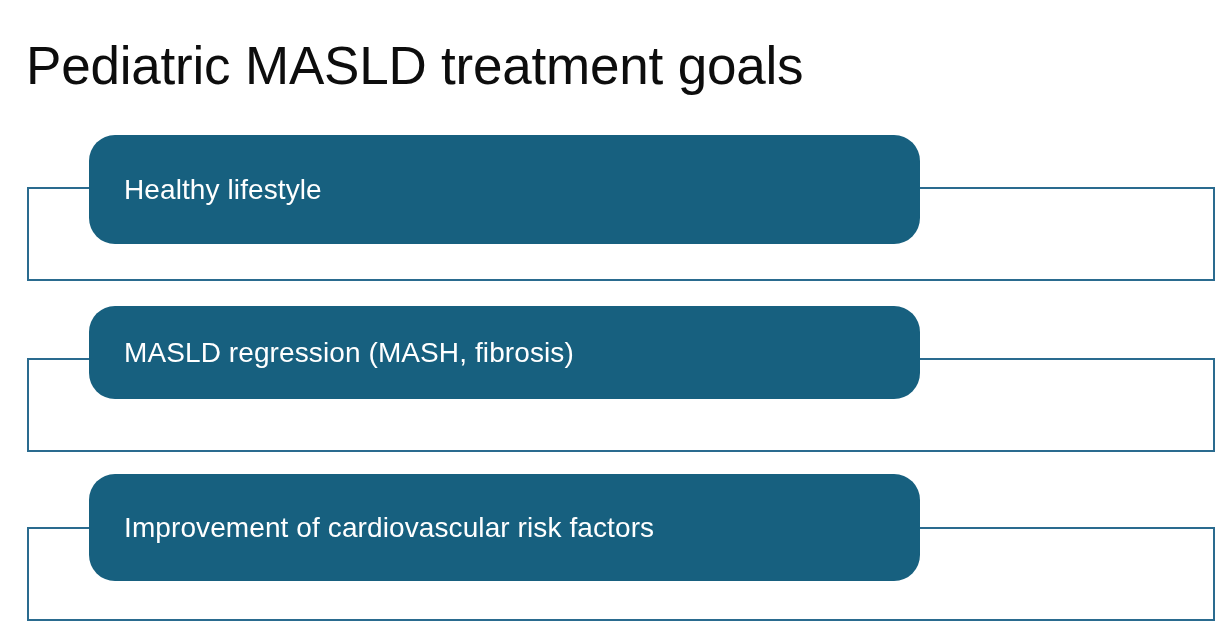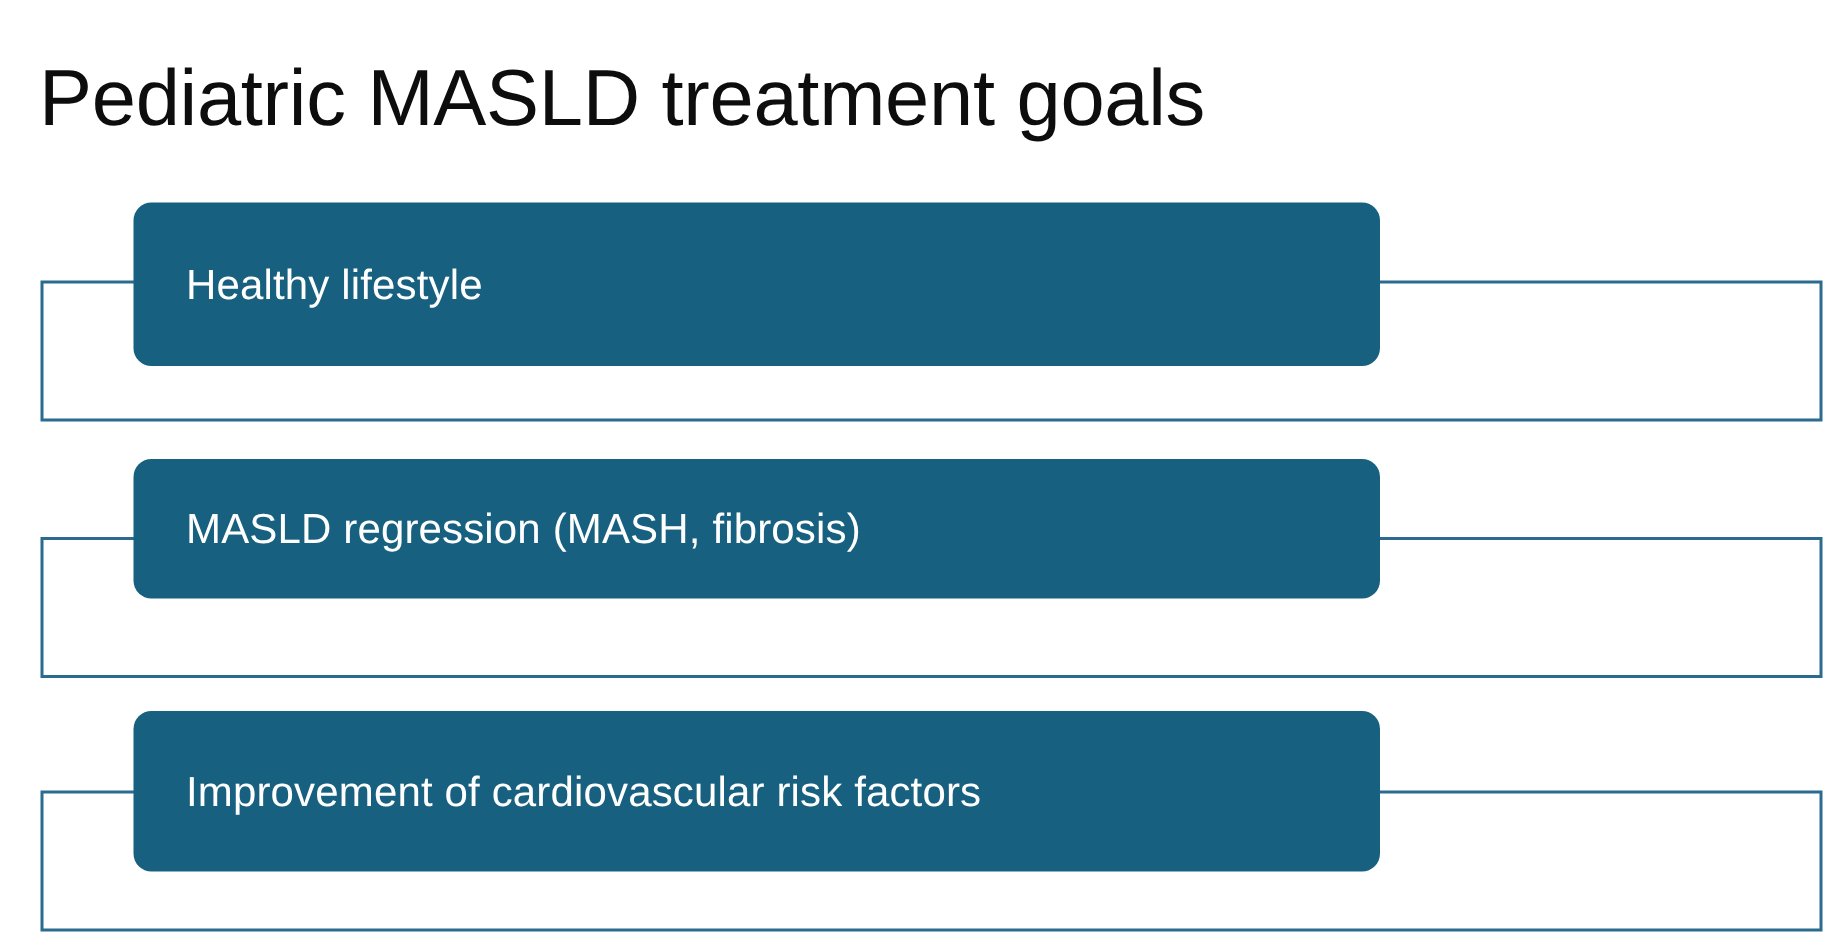--- a/index.html
+++ b/index.html
@@ -50,21 +50,21 @@
     background: transparent;
     box-sizing: border-box;
   }
 
   
   .goal-chip {
     position: absolute;
     left: 89px;
     width: 831px;
     background: #17607f;
-    border-radius: 12px;
+    border-radius: 26px;
     box-sizing: border-box;
     display: flex;
     align-items: center;
   }
   .goal-chip-label {
     display: block;
     padding-left: 35px;
     padding-right: 20px;
     font-size: 28px;
     line-height: 34px;

